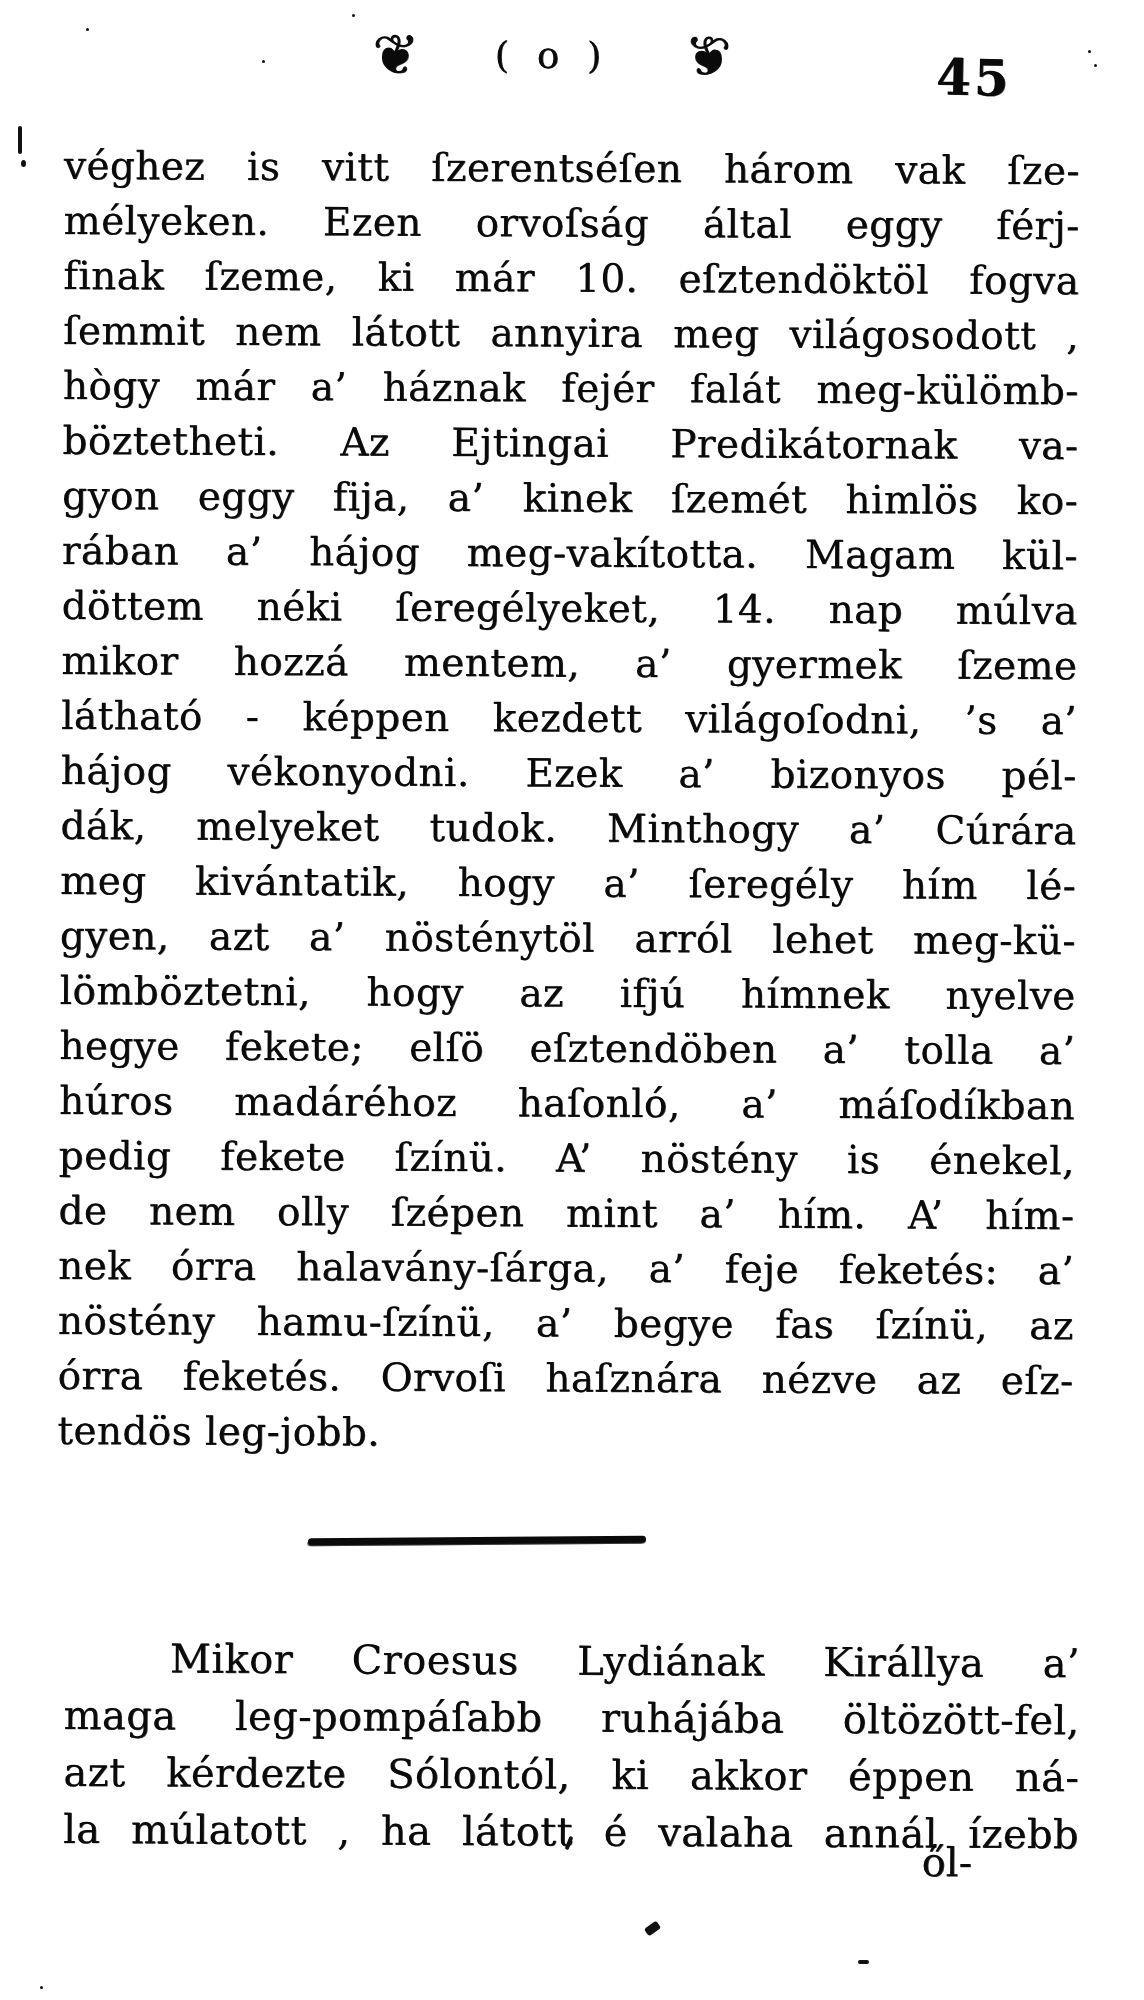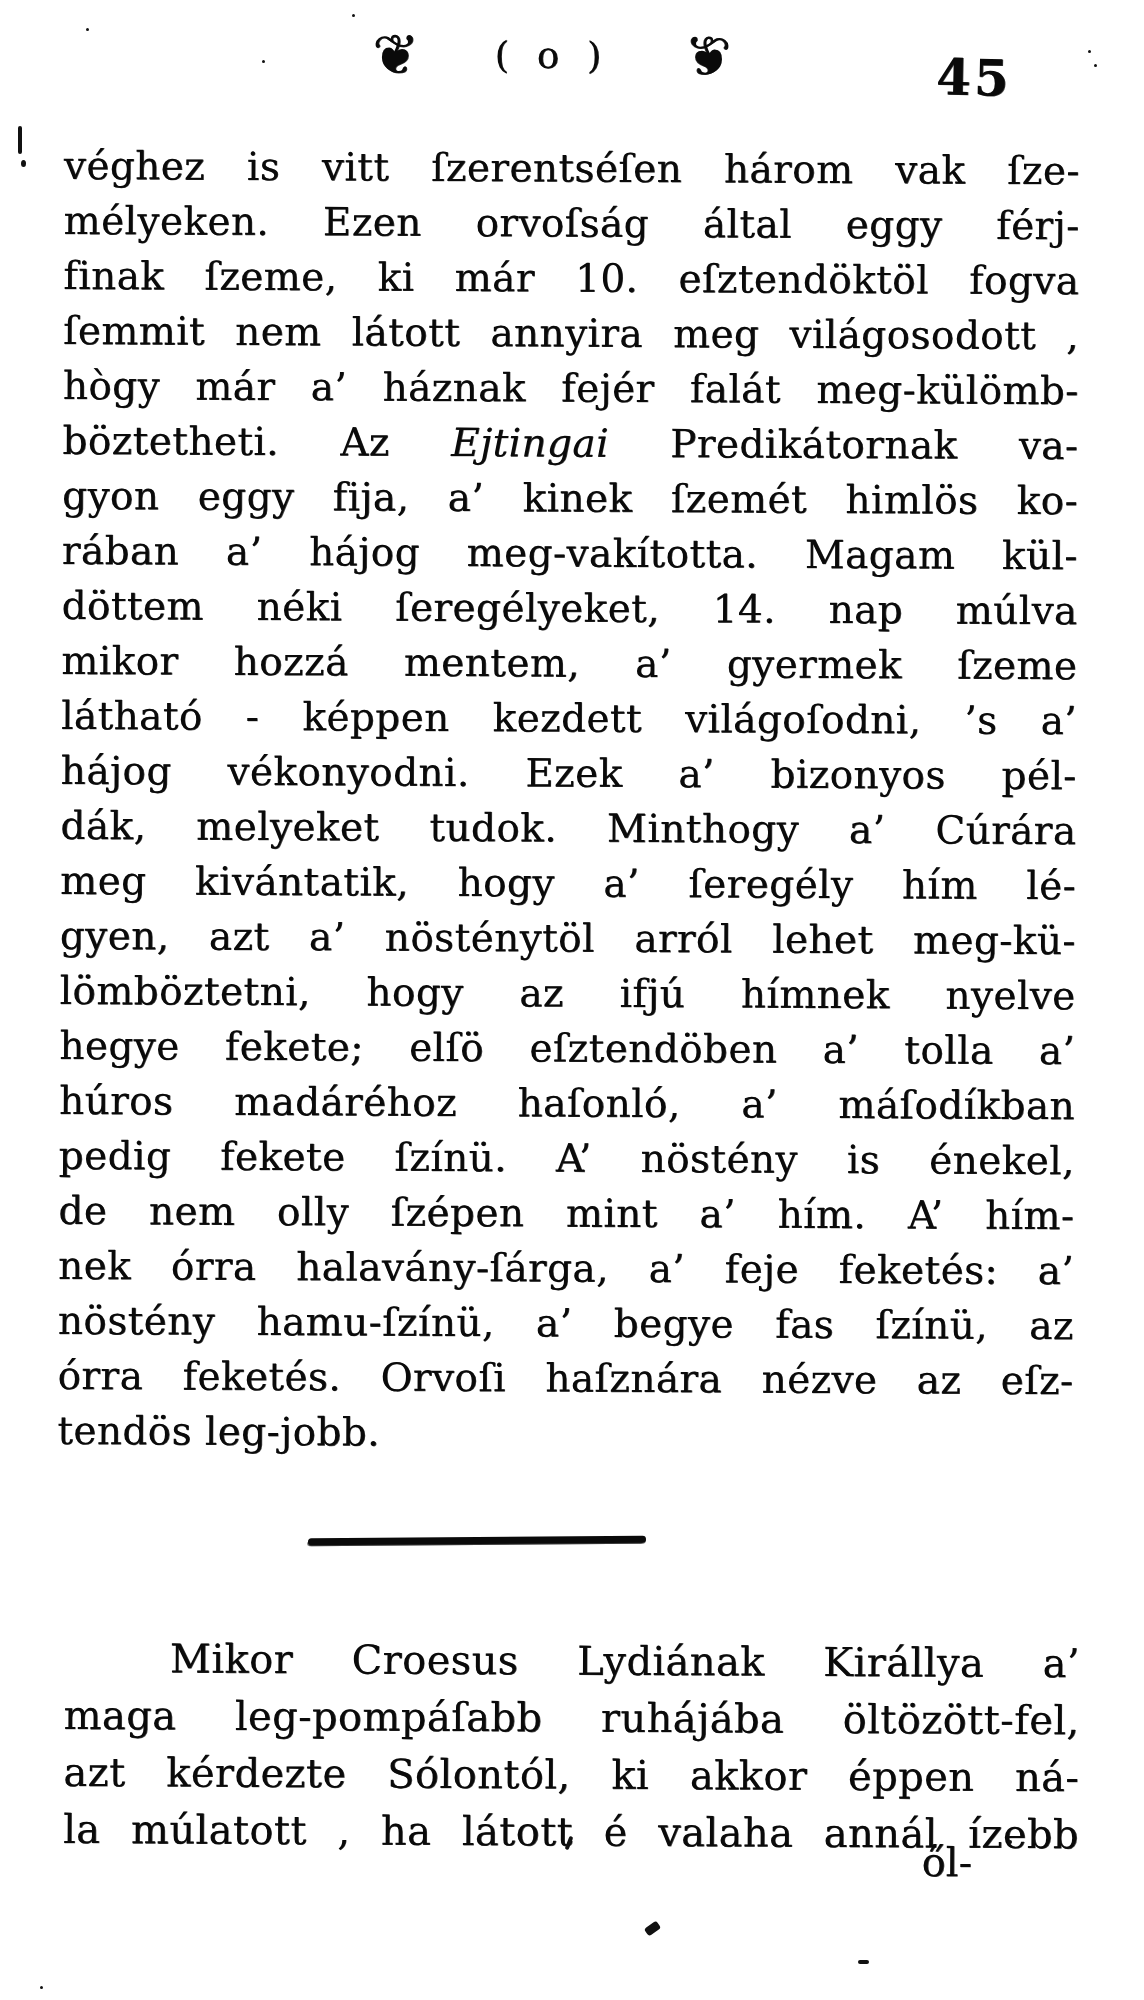--- a/index.html
+++ b/index.html
@@ -38,21 +38,21 @@
   .p1{top:138px;font-size:39px;}
   .p1 .line{height:55px;line-height:55px;}
   .p2{top:1630px;font-size:40px;}
   .p2 .line{height:57px;line-height:57px;}
   .line{
     text-align:justify;text-align-last:justify;
     white-space:normal;
   }
   .line.no-just{text-align-last:left;}
   .line.indent{padding-left:106px;}
-  .it{font-style:italic;margin-top:12px;}
+  .it{margin-top:12px;}
   
   .divider{
     position:absolute;left:308px;top:1537px;width:338px;height:7px;
     background:#0a0a0a;border-radius:4px;
     transform:rotate(-.4deg);
     box-shadow:0 1px 0 rgba(0,0,0,.55), -2px 2px 0 -1px rgba(0,0,0,.5);
   }
   
   .catchword-row{
     position:absolute;left:64px;top:1832px;width:908px;

